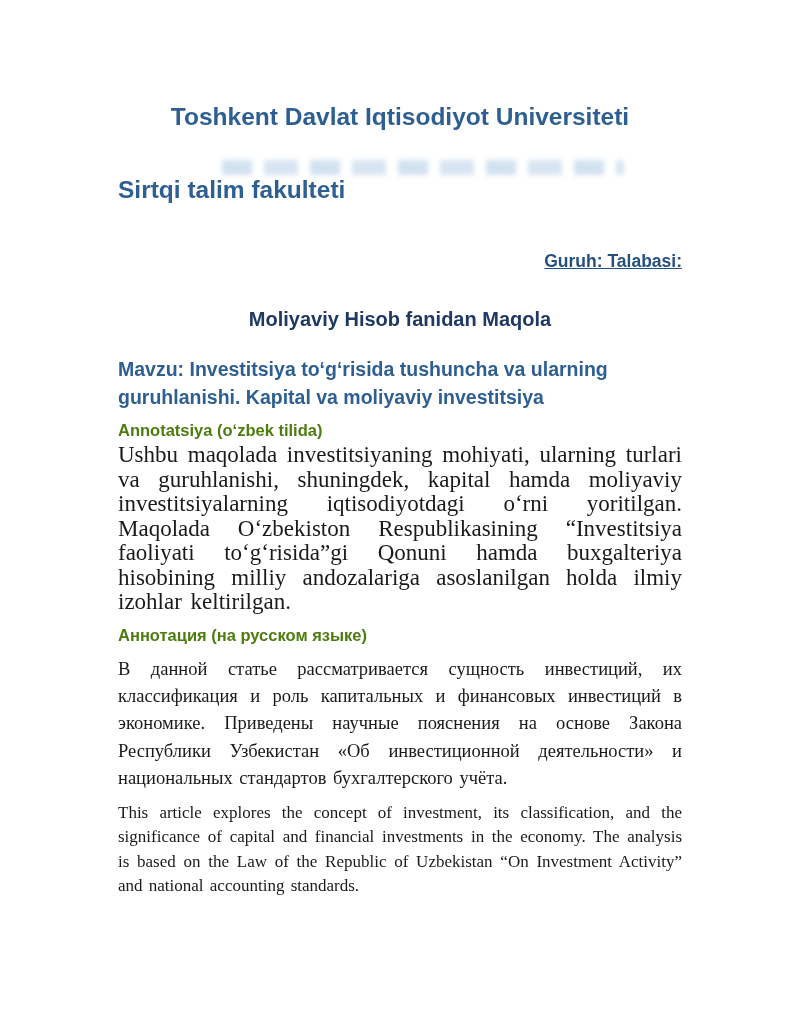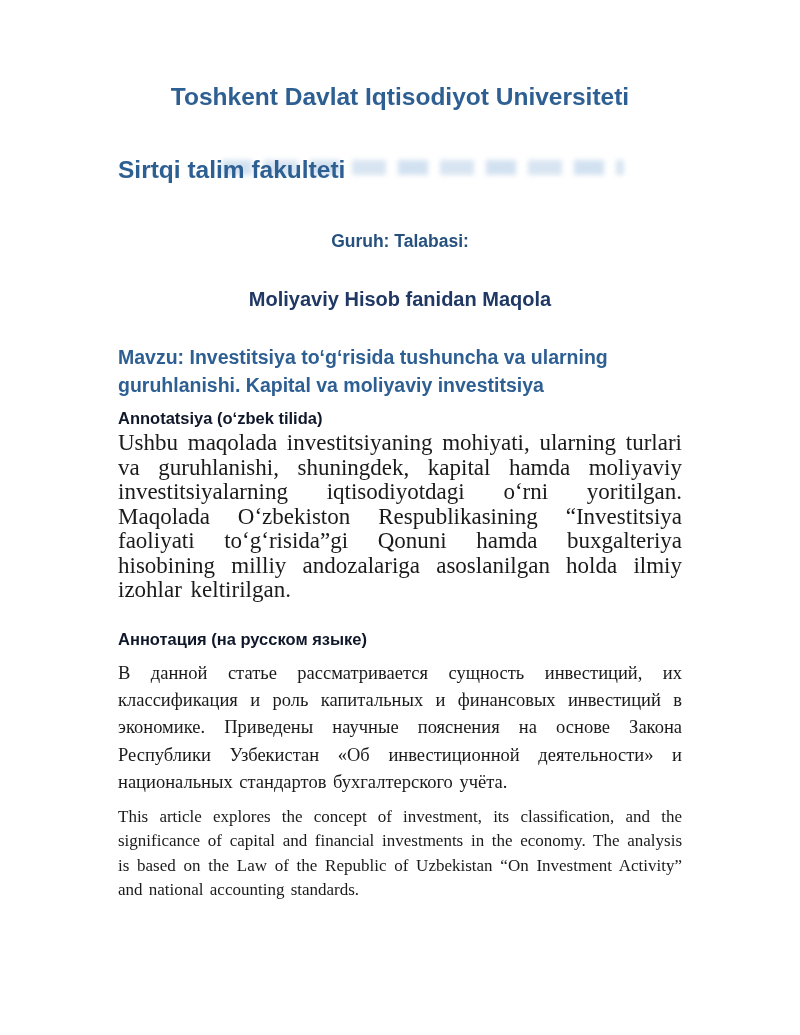--- a/index.html
+++ b/index.html
@@ -12,21 +12,21 @@
     overflow: hidden;
   }
   .page {
     position: relative;
     width: 800px;
     height: 1035px;
     background: #ffffff;
   }
   .inner {
     position: relative;
-    padding: 80px 118px 0 118px;
+    padding: 100px 118px 0 118px;
     width: 564px;
   }
   h1, h2, h3, p { margin: 0; }
 
   .doc-title {
     font-size: 24.5px;
     font-weight: 700;
     color: #2e5f92;
     text-align: center;
     line-height: 33px;
@@ -50,47 +50,48 @@
     font-weight: 700;
     color: #2e5f92;
     text-align: left;
     line-height: 32px;
   }
   .group-line {
     margin-top: 44px;
     font-size: 17.5px;
     font-weight: 700;
     color: #26517f;
-    text-align: center;
+    text-align: right;
     line-height: 22px;
+    text-decoration: underline;
   }
   .course-line {
     margin-top: 34px;
     font-size: 20px;
     font-weight: 700;
     color: #1f3864;
     text-align: center;
     line-height: 26px;
   }
   .topic-heading {
-    margin-top: 32px;
+    margin-top: 24px;
     font-size: 19.5px;
     font-weight: 700;
     color: #2e5f92;
     line-height: 27.5px;
     text-align: left;
   }
   .section-heading {
     font-size: 16.5px;
     font-weight: 700;
-    color: #0f172a;
+    color: #4d7c0f;
     line-height: 21px;
   }
   .sec-uz .section-heading { margin-top: 9px; }
-  .sec-ru .section-heading { margin-top: 26px; }
+  .sec-ru .section-heading { margin-top: 10px; }
   .sec-en .section-heading { margin-top: 11px; }
 
   .body-text {
     font-family: "Liberation Serif", serif;
     color: #1a1a1a;
     text-align: justify;
   }
   .sec-uz .body-text {
     margin-top: 2px;
     font-size: 23px;

